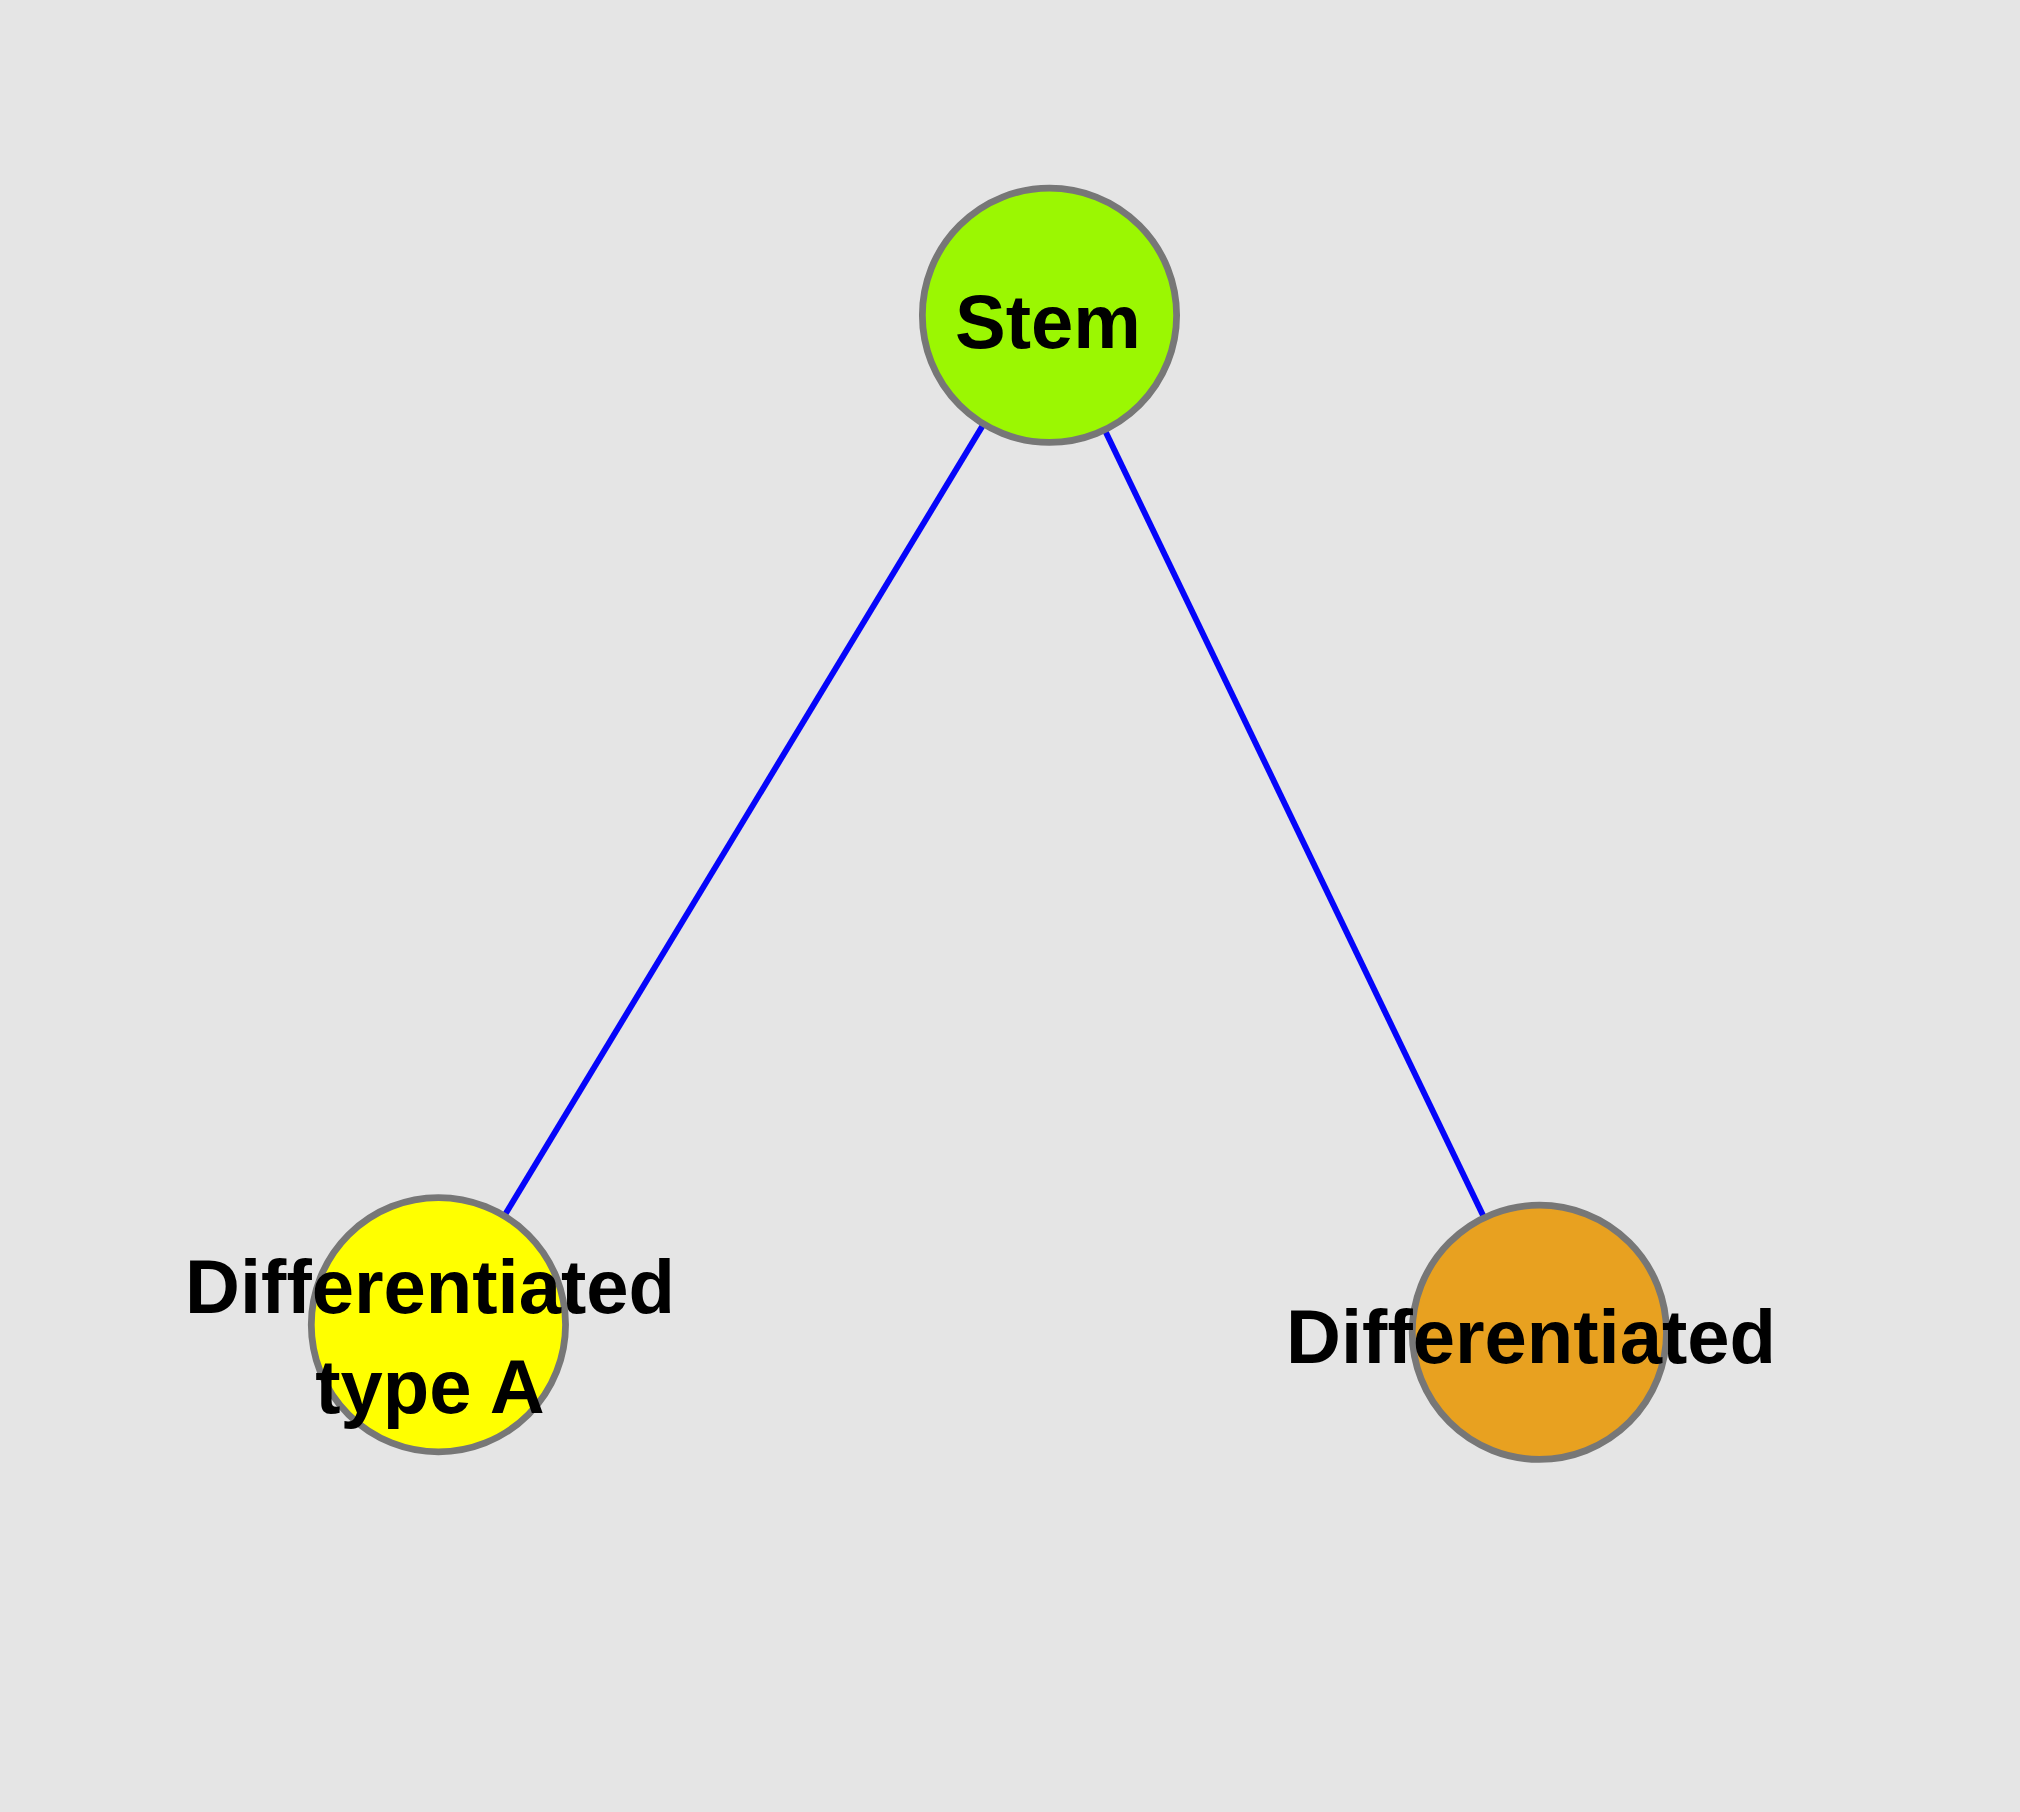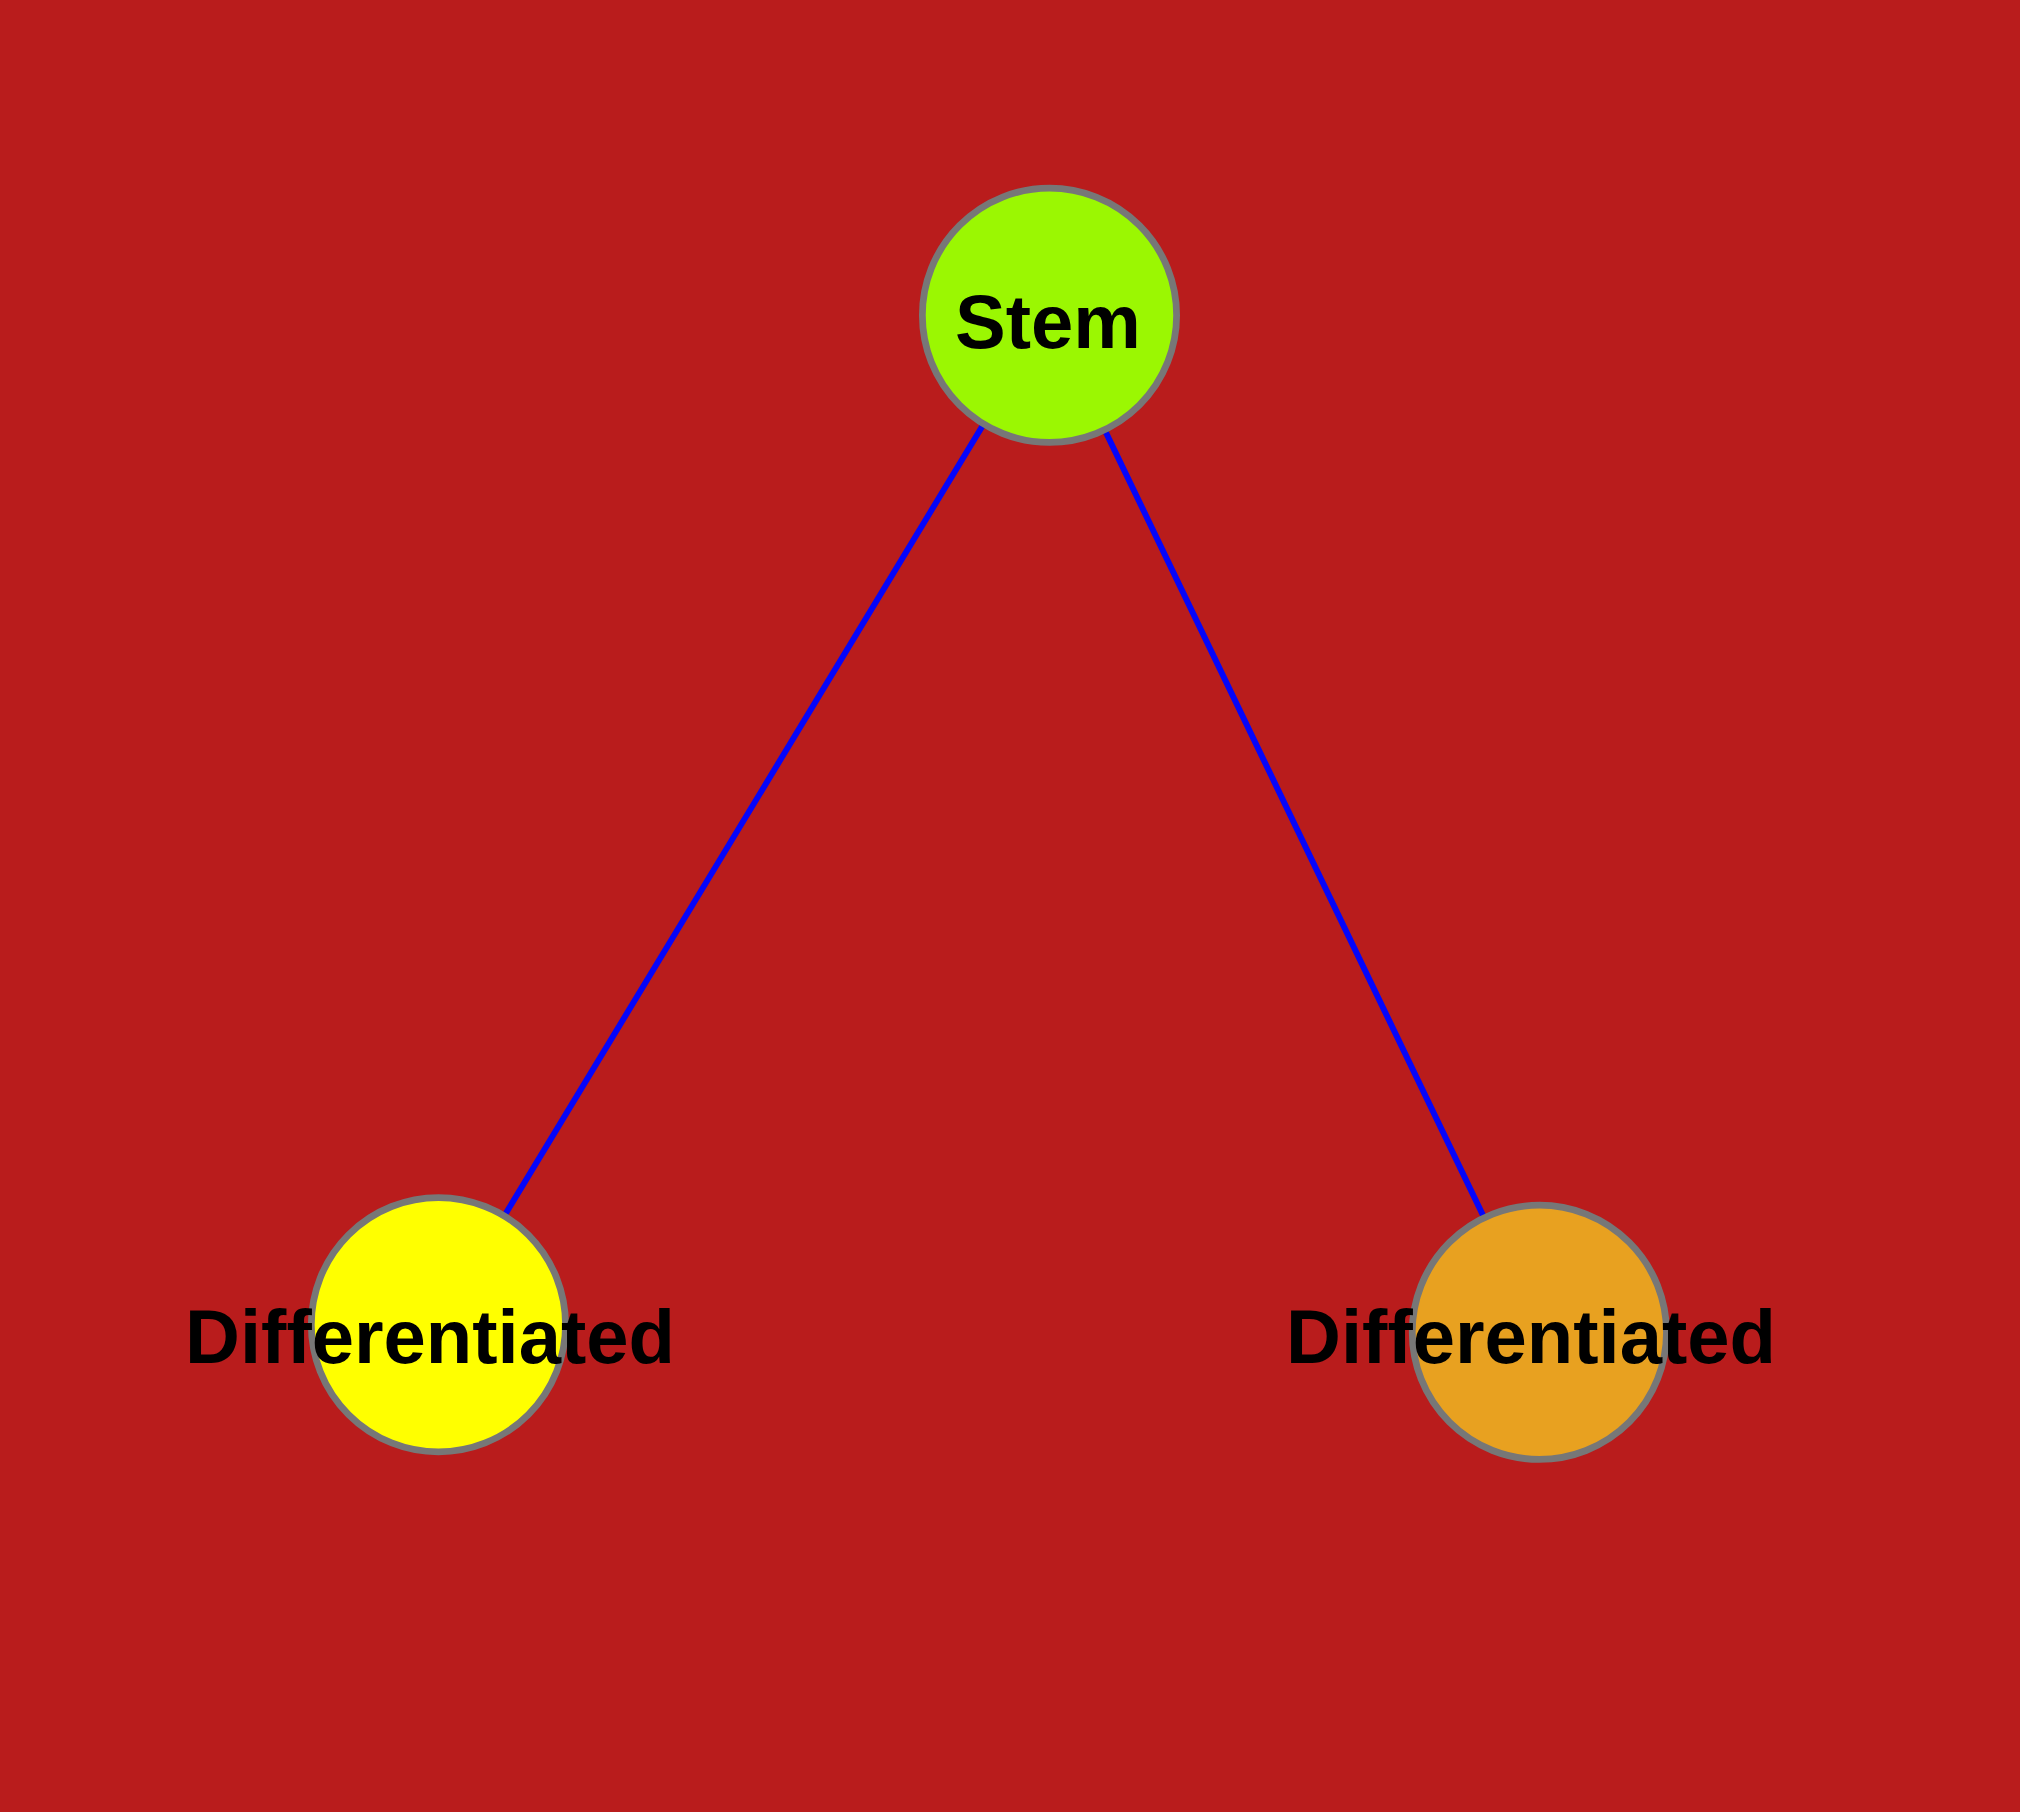--- a/index.html
+++ b/index.html
@@ -38,38 +38,39 @@
     font-weight: 700;
     font-size: 76px;
     line-height: 100px;
     text-align: center;
     white-space: nowrap;
   }
 </style>
 </head>
 <body>
 
-<div class="canvas" style="background-color: #b91c1c;">
+<div class="canvas" style="background-color: #e5e5e5;">
 
   <svg class="graph-svg" viewBox="0 0 2384 2138">
 
     <line class="edge" x1="1238" y1="372" x2="517" y2="1563" style="stroke: rgb(5, 5, 250);"></line>
     <line class="edge" x1="1238" y1="372" x2="1816" y2="1572" style="stroke: rgb(5, 5, 250);"></line>
 
     <circle class="node-circle" cx="1238" cy="372" r="150" style="fill: rgb(155, 247, 2); stroke: rgb(119, 119, 119);"></circle>
     <circle class="node-circle" cx="517" cy="1563" r="150" style="fill: rgb(255, 255, 0); stroke: rgb(119, 119, 119);"></circle>
     <circle class="node-circle" cx="1816" cy="1572" r="150" style="fill: rgb(232, 161, 32); stroke: rgb(119, 119, 119);"></circle>
   </svg>
 
   <div class="node-label" style="left: 1048px; top: 322px; color: rgb(0, 0, 0);">
     <div>Stem</div>
   </div>
 
   <div class="node-label" style="left: 430px; top: 1337px; color: rgb(0, 0, 0);">
     <div>Differentiated</div>
+    <div>type A</div>
   </div>
 
   <div class="node-label" style="left: 1531px; top: 1337px; color: rgb(0, 0, 0);">
     <div>Differentiated</div>
   </div>
 
 </div>
 
 
 </body></html>

